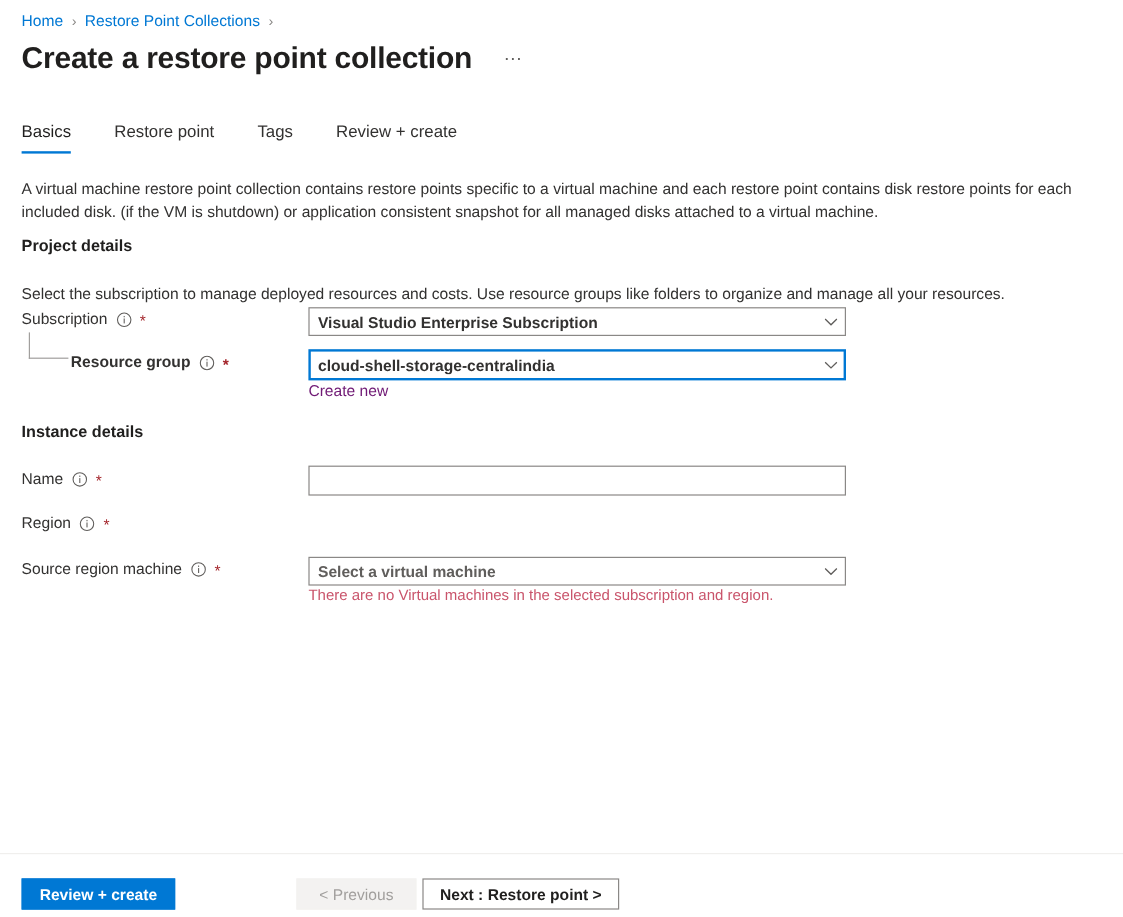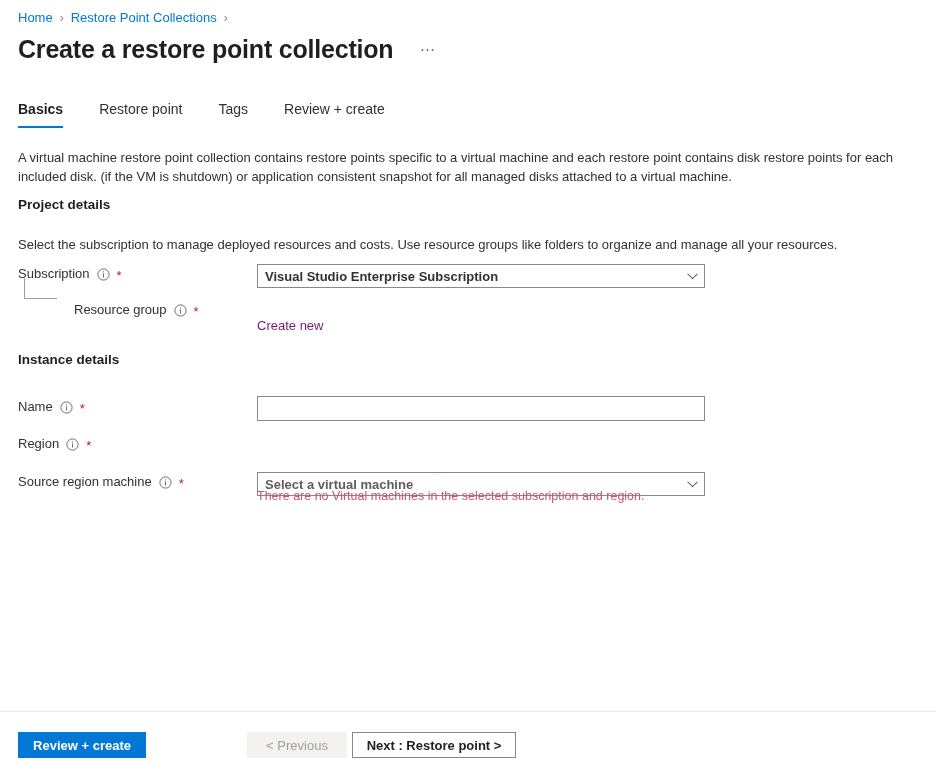--- a/index.html
+++ b/index.html
@@ -79,21 +79,21 @@
     position: relative;
     padding: 0 0 9px 0;
     margin-right: 36px;
     font-size: 14px;
     color: #323130;
     cursor: pointer;
     white-space: nowrap;
     line-height: 20px;
   }
   .tab.active {
-    font-weight: 700;
+    font-weight: 400;
     color: #201f1e;
   }
   .tab.active::after {
     content: "";
     position: absolute;
     left: 0;
     right: 0;
     bottom: 0;
     height: 2px;
     background: #0078d4;
@@ -129,21 +129,20 @@
     color: #323130;
     line-height: 18px;
   }
 
   
   .form-row {
     position: absolute;
     left: 0;
     width: 817px;
     height: 22px;
-    margin-top: 8px;
   }
   .field-label {
     position: absolute;
     display: flex;
     align-items: center;
     font-size: 13px;
     color: #323130;
     line-height: 20px;
     white-space: nowrap;
   }
@@ -333,30 +332,38 @@
       <svg width="11" height="7" viewBox="0 0 11 7" aria-hidden="true">
         <path d="M0.6 0.8 L5.5 5.6 L10.4 0.8" fill="none" stroke="#605e5c" stroke-width="1.1"></path>
       </svg>
     </span>
   </div>
 </div>
 
 <div class="tree-connector"></div>
 
 <div class="form-row" style="top:292px;">
-  <div class="field-label" style="left:74px; top:0;">
+  <div class="field-label" style="left:59px; top:0;font-weight:bold;">
     <span>Resource group</span>
     <span class="info-icon">
       <svg width="13" height="13" viewBox="0 0 13 13" aria-hidden="true">
         <circle cx="6.5" cy="6.5" r="5.6" fill="none" stroke="#605e5c" stroke-width="0.9"></circle>
         <rect x="6.05" y="5.4" width="0.9" height="4.1" fill="#605e5c"></rect>
         <rect x="6.05" y="3.3" width="0.9" height="1.1" fill="#605e5c"></rect>
       </svg>
     </span>
     <span class="req-star">*</span>
+  </div>
+  <div class="control focused" style="top:-1px; height:26px;">
+    <span class="value">cloud-shell-storage-centralindia</span>
+    <span class="chev">
+      <svg width="11" height="7" viewBox="0 0 11 7" aria-hidden="true">
+        <path d="M0.6 0.8 L5.5 5.6 L10.4 0.8" fill="none" stroke="#605e5c" stroke-width="1.1"></path>
+      </svg>
+    </span>
   </div>
 </div>
 <a class="helper-link" style="top:318px;">Create new</a>
 
 <div class="section-head" id="instance-details-head">Instance details</div>
 
 <div class="form-row" style="top:389px;padding-left:42px;">
   <div class="field-label" style="left:18px; top:0;">
     <span>Name</span>
     <span class="info-icon">

